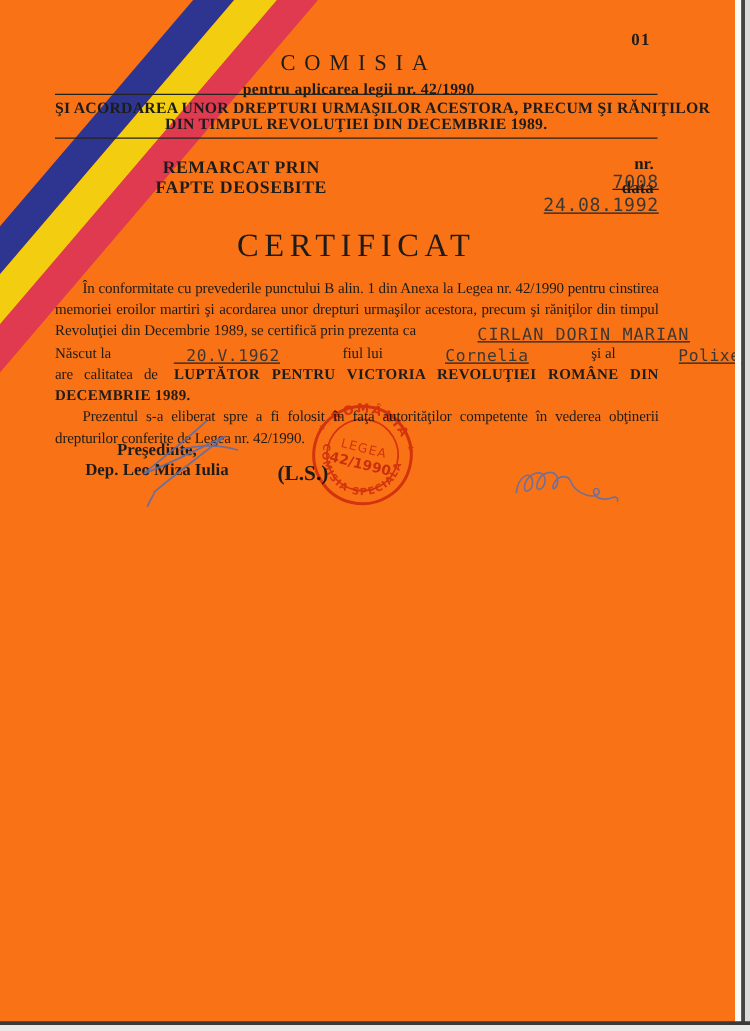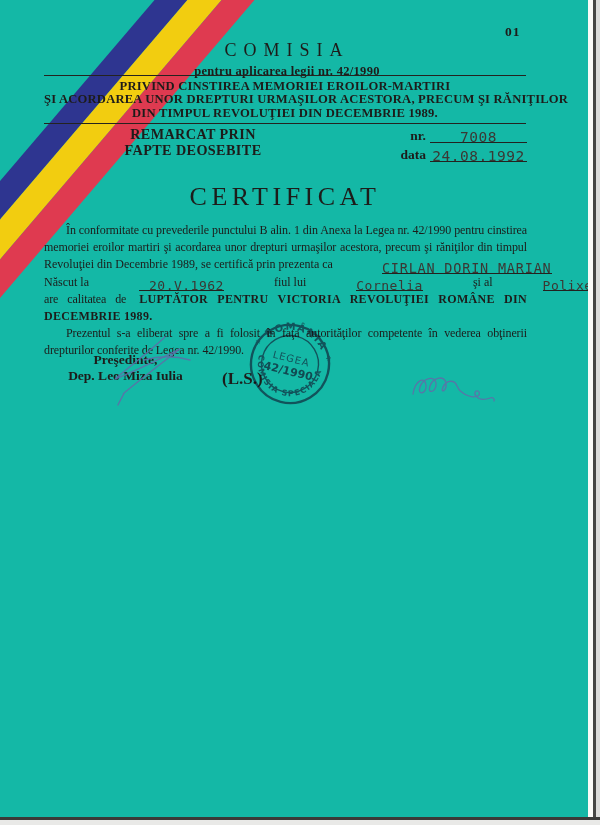--- a/index.html
+++ b/index.html
@@ -1,19 +1,19 @@
 <!DOCTYPE html>
 <html><head>
 <meta charset="utf-8">
 <style>
   html,body{margin:0;padding:0;}
   .page{
     position:relative;
     width:600px;height:825px;
-    background:#14b8a6;
+    background:#f97316;
     overflow:hidden;
     font-family:"Liberation Serif", serif;
     color:#1d1c1a;
   }
   
   .flag-band{
     position:absolute;left:-118px;top:82px;width:440px;height:76px;
     transform:rotate(-49.5deg);
     z-index:1;
   }
@@ -36,21 +36,21 @@
   .law-box{
     position:absolute;left:44px;top:75px;width:482px;
     border-top:1.7px solid #24231f;border-bottom:1.7px solid #24231f;
     padding:4px 0 3px;text-align:center;z-index:2;
   }
   .law-line{font-size:12.6px;font-weight:bold;line-height:13.4px;white-space:nowrap;letter-spacing:0.2px;}
   
   .remark{position:absolute;left:108px;top:127px;width:170px;text-align:center;z-index:2;}
   .remark div{font-size:14.2px;font-weight:bold;line-height:15.5px;letter-spacing:0.4px;white-space:nowrap;}
   .registration{position:absolute;left:388px;top:124px;width:139px;z-index:2;}
-  .reg-row{display:flex;align-items:flex-end;height:19px;}
+  .reg-row{display:flex;align-items:flex-end;height:19px;flex-direction:column;}
   .reg-label{width:38px;text-align:right;font-weight:bold;font-size:13.5px;padding-right:4px;line-height:14px;}
   .reg-line{flex:1;border-bottom:1.6px solid #23221f;display:flex;align-items:flex-end;justify-content:center;height:100%;}
   .typed{
     font-family:"DejaVu Sans Mono", monospace;
     color:#3b3834;letter-spacing:0.5px;line-height:13px;
     transform:translateY(2px);white-space:nowrap;
   }
   .reg-line .typed{font-size:14.5px;}
   
   .cert-title{position:absolute;left:44px;top:182px;width:482px;text-align:center;
@@ -97,21 +97,20 @@
   </div>
 
   <div class="corner-number">01</div>
 
   <div class="header">
     <div class="comisia">COMISIA</div>
     <div class="subtitle">pentru aplicarea legii nr. 42/1990</div>
   </div>
 
   <div class="law-box">
-    <div class="law-line">PRIVIND CINSTIREA MEMORIEI EROILOR-MARTIRI</div>
     <div class="law-line">ŞI ACORDAREA UNOR DREPTURI URMAŞILOR ACESTORA, PRECUM ŞI RĂNIŢILOR</div>
     <div class="law-line">DIN TIMPUL REVOLUŢIEI DIN DECEMBRIE 1989.</div>
   </div>
 
   <div class="remark">
     <div>REMARCAT PRIN</div>
     <div>FAPTE DEOSEBITE</div>
   </div>
 
   <div class="registration">

